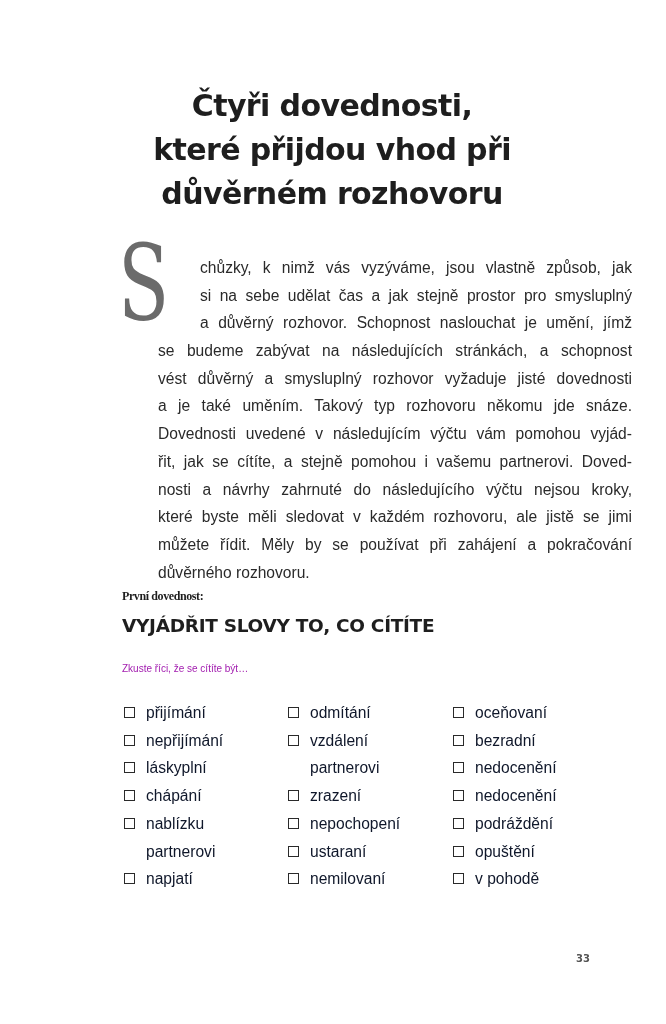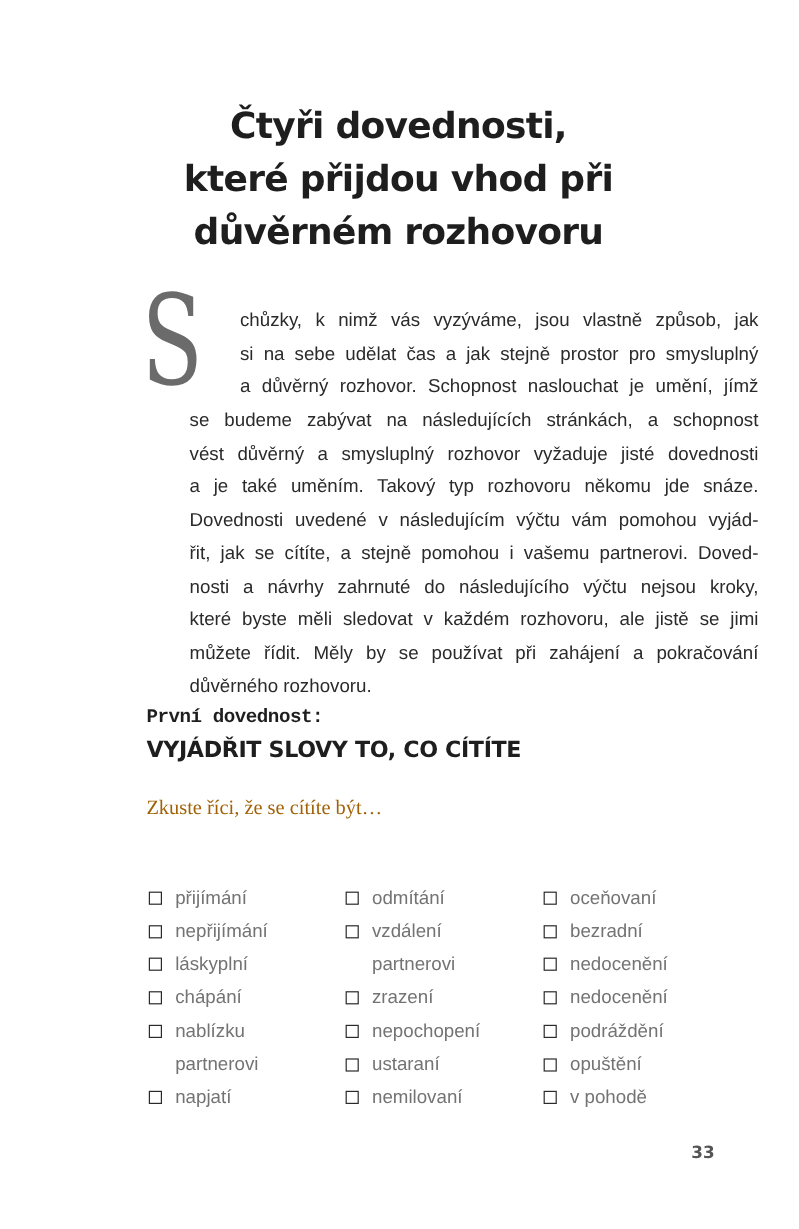--- a/index.html
+++ b/index.html
@@ -22,40 +22,40 @@
       position: absolute; left: 122px; top: 254px; width: 474px;
       font-family: "Liberation Sans", sans-serif; font-size: 15.6px; line-height: 27.7px;
       color: #2a2a2a;
       margin-left: 36px;
     }
     .line { white-space: nowrap; text-align: justify; text-align-last: justify; height: 27.7px; overflow: visible; }
     .line.indent { margin-left: 42px; }
     .line.last { text-align-last: left; }
     .skill-label {
       position: absolute; left: 122px; top: 589px;
-      font-family: Liberation Mono, monospace; font-weight: bold; font-size: 16px; color: #1e1e1e;
+      font-family: Liberation Serif, serif; font-weight: bold; font-size: 12px; color: #1e1e1e;
       letter-spacing: -0.4px;
     }
     .skill-title {
       position: absolute; left: 122px; top: 615px;
       font-family: "DejaVu Sans", sans-serif; font-weight: bold; font-size: 18.5px; color: #1e1e1e;
       letter-spacing: -0.3px;
     }
     .prompt {
       position: absolute; left: 122px; top: 663px;
-      font-family: Liberation Serif, serif; font-size: 17px; color: #a16207;
+      font-family: Liberation Sans, sans-serif; font-size: 10px; color: #a21caf;
     }
-    .col { position: absolute; top: 699px; font-family: "Liberation Sans", sans-serif; font-size: 15.6px; color: #737373; margin-top: 36px; }
+    .col { position: absolute; top: 699px; font-family: "Liberation Sans", sans-serif; font-size: 15.6px; color: #0f172a; }
     .col1 { left: 124px; } .col2 { left: 288px; } .col3 { left: 453px; }
     .item { display: flex; align-items: flex-start; line-height: 27.7px; }
     .box { width: 11px; height: 11px; border: 1.6px solid #2a2a2a; margin-top: 8px; margin-right: 11px; flex: none; box-sizing: border-box; }
     .item-text { white-space: pre-line; }
     .page-number {
       position: absolute; left: 576px; top: 953px;
-      font-family: "DejaVu Sans", sans-serif; font-weight: bold; font-size: 14px; color: #555;
+      font-family: "DejaVu Sans", sans-serif; font-weight: bold; font-size: 10px; color: #555;
     }
   </style>
 </head>
 <body>
 
 <div class="title">
   <div>Čtyři dovednosti,</div>
   <div>které přijdou vhod při</div>
   <div>důvěrném rozhovoru</div>
 </div>

